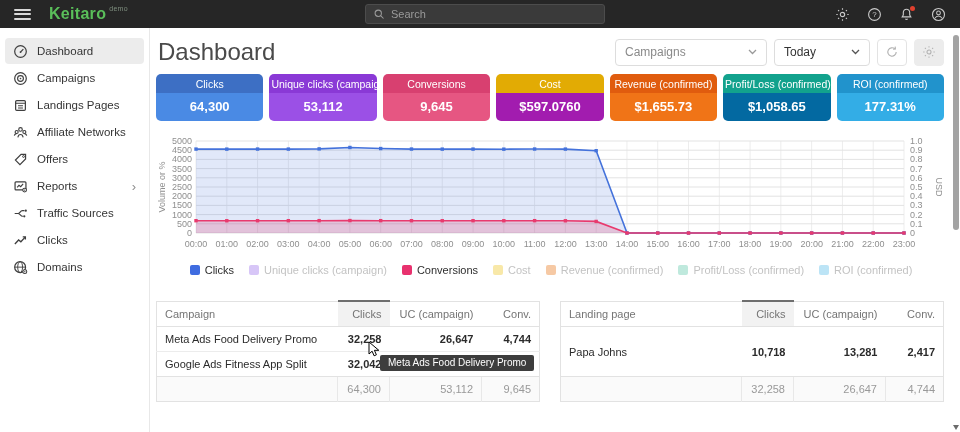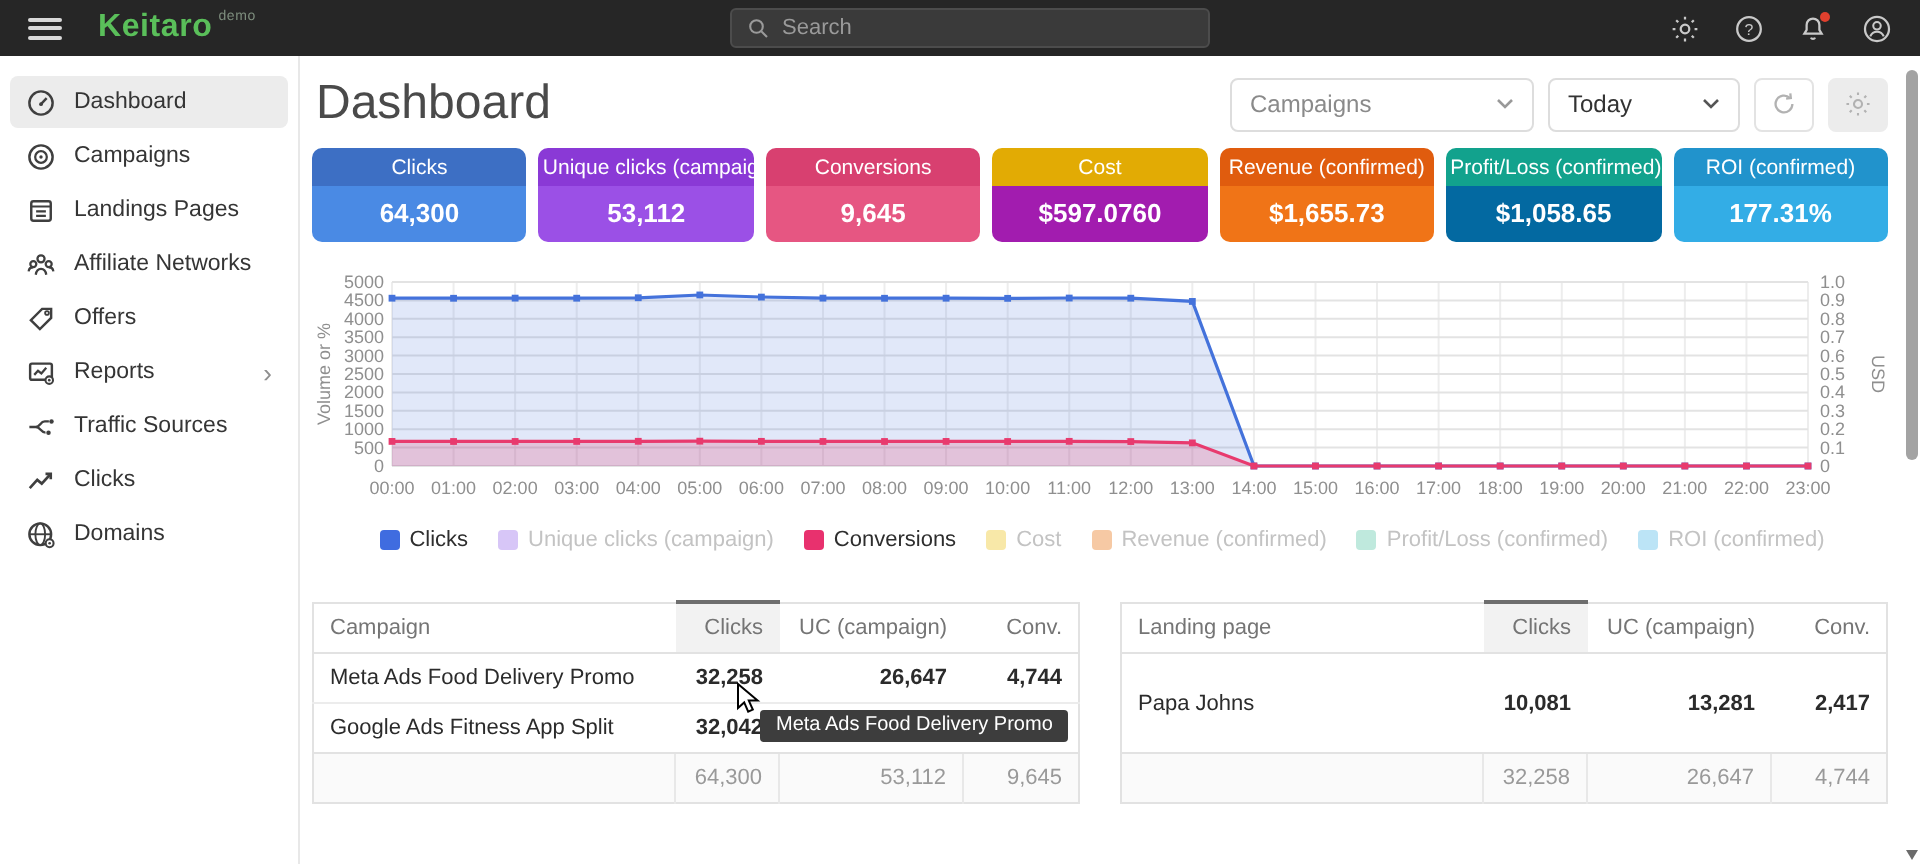--- a/index.html
+++ b/index.html
@@ -522,21 +522,21 @@
           <tr>
             <th class="c0">Landing page</th>
             <th class="c1 col-clicks">Clicks</th>
             <th class="c2">UC (campaign)</th>
             <th class="c3">Conv.</th>
           </tr>
         </thead>
         <tbody>
           <tr>
             <td class="c0">Papa Johns</td>
-            <td class="c1 num">10,081</td>
+            <td class="c1 num">10,718</td>
             <td class="c2 num">13,281</td>
             <td class="c3 num">2,417</td>
           </tr>
         </tbody>
         <tfoot>
           <tr>
             <td class="c0"></td>
             <td class="c1">32,258</td>
             <td class="c2">26,647</td>
             <td class="c3">4,744</td>

